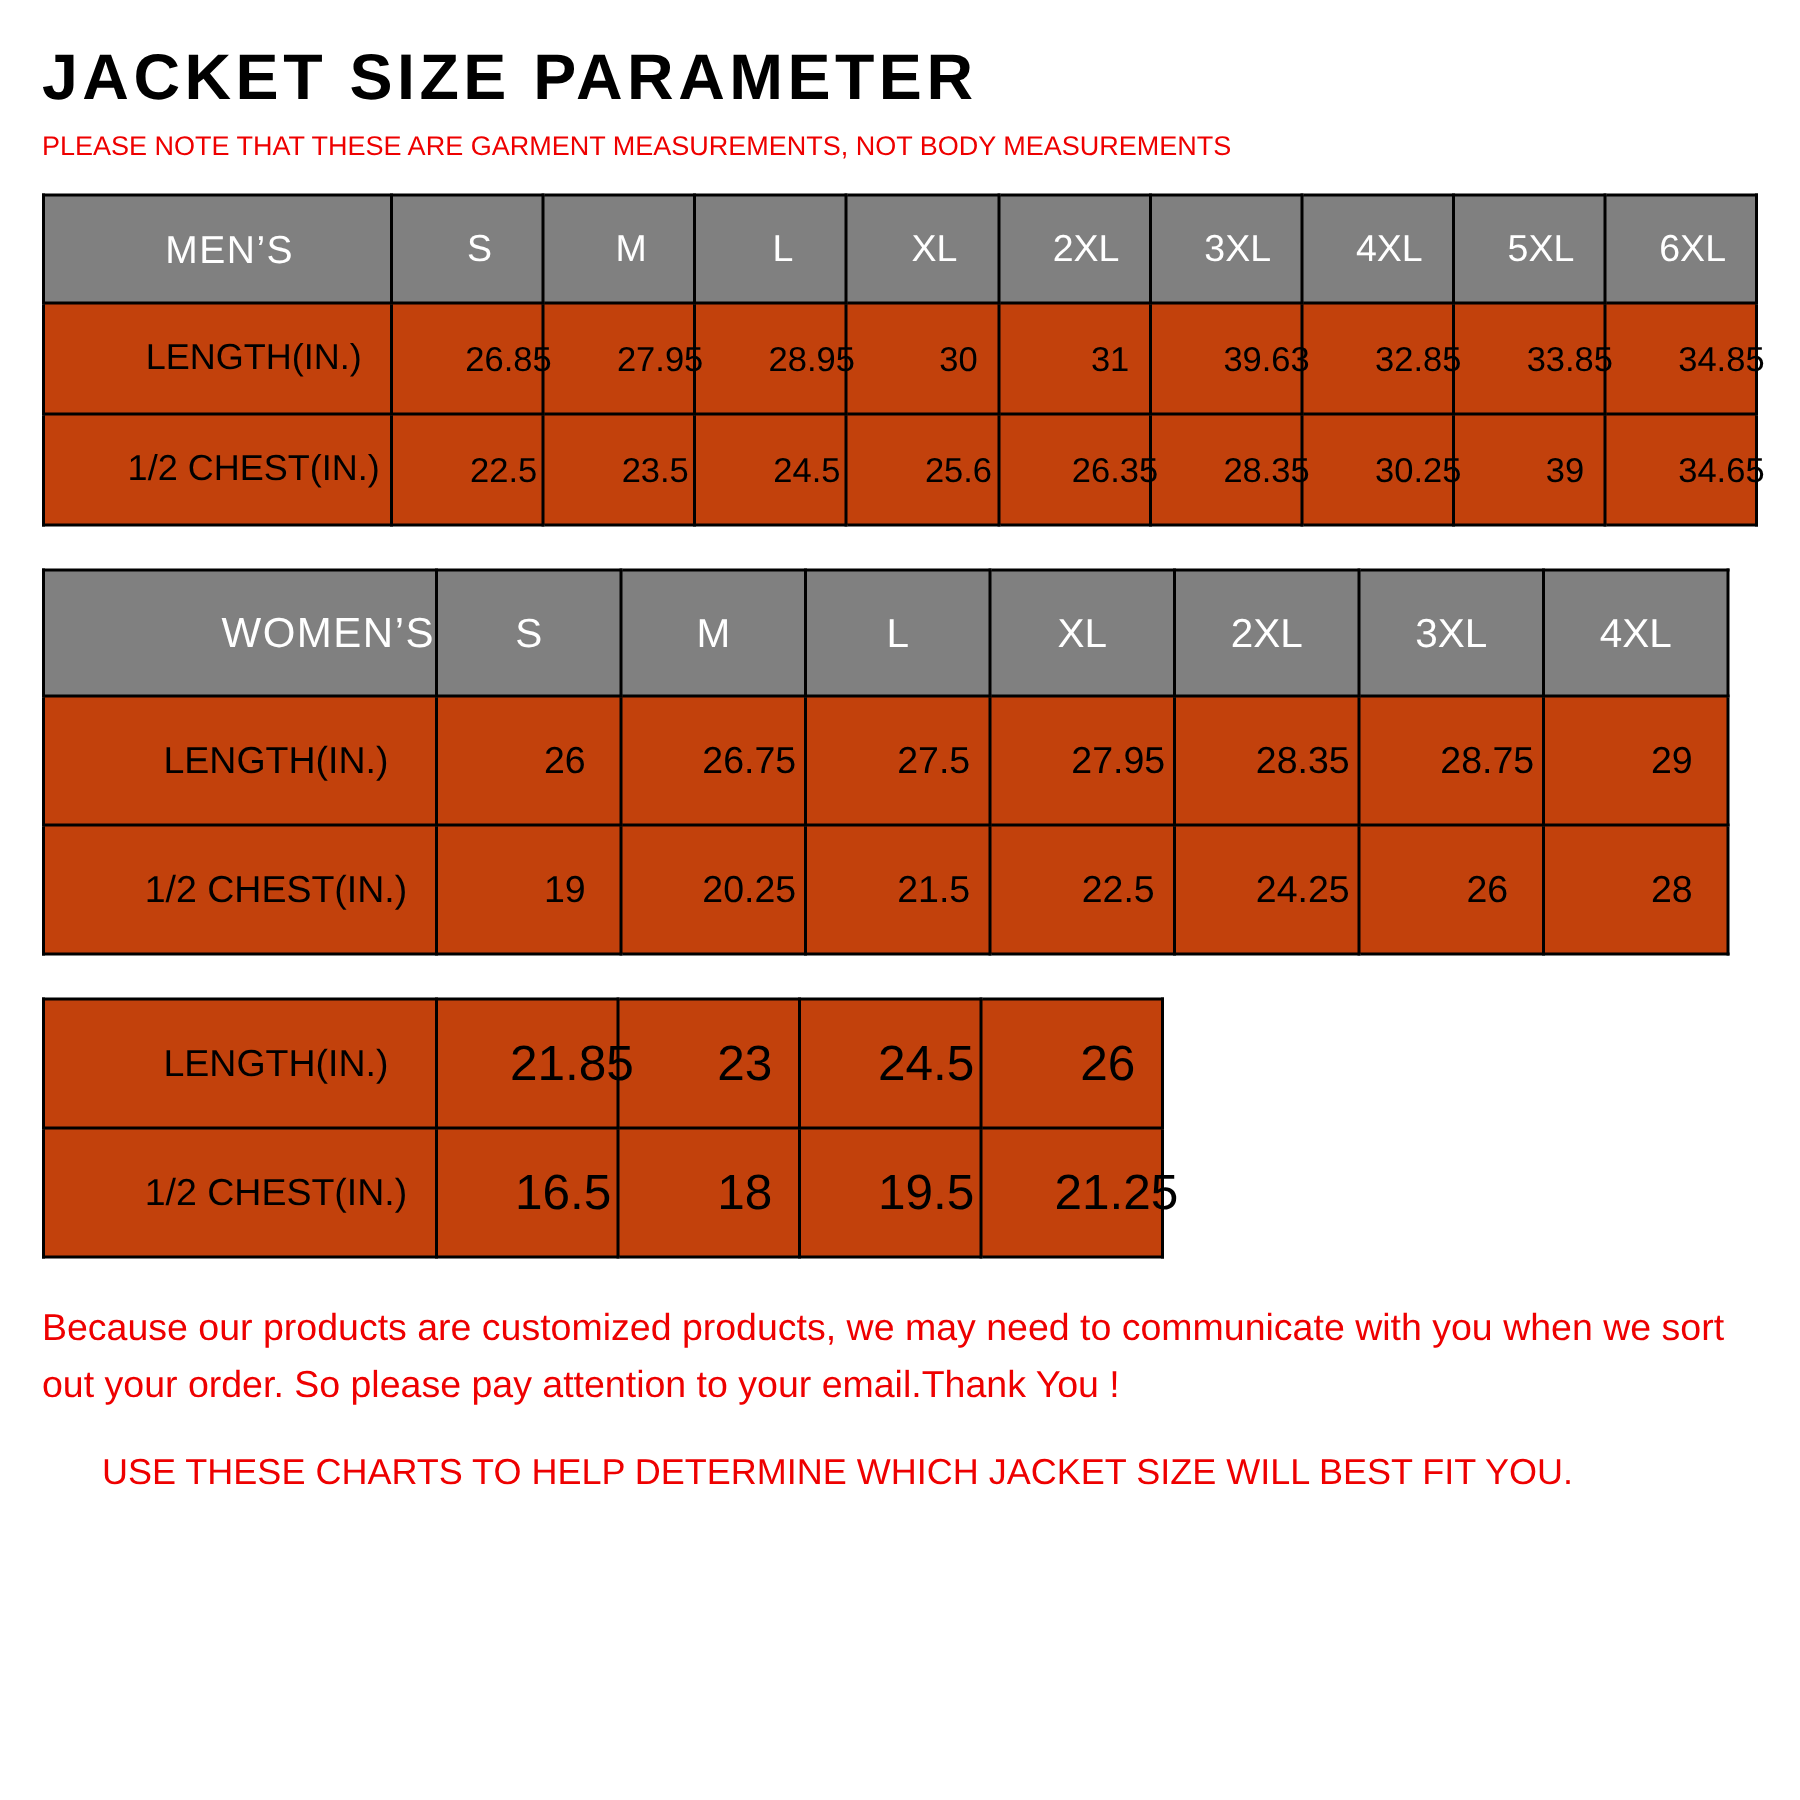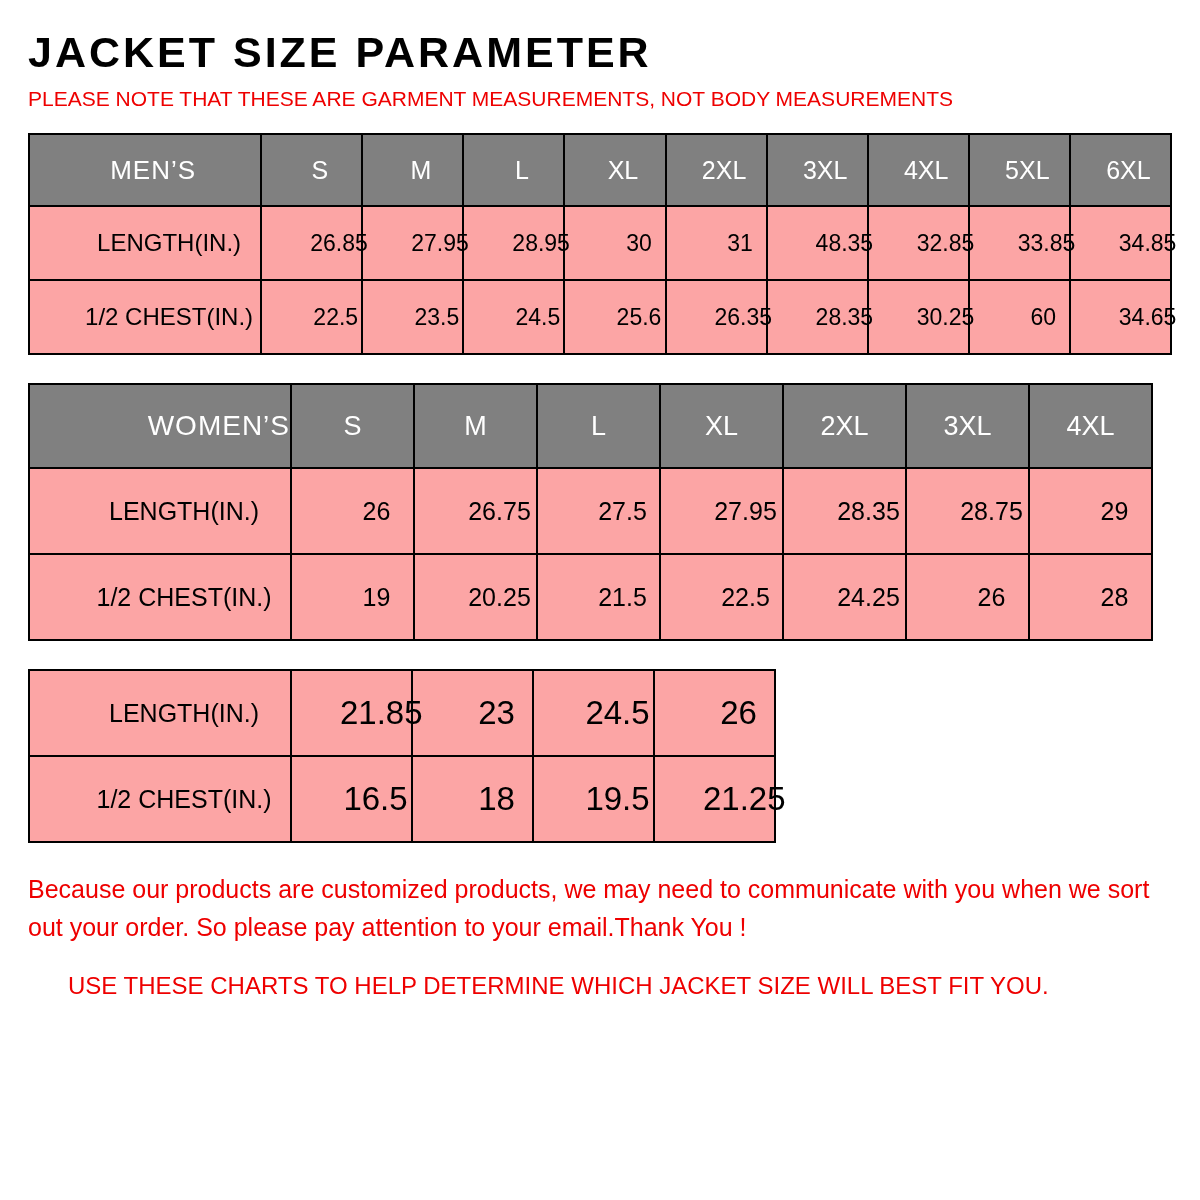--- a/index.html
+++ b/index.html
@@ -24,21 +24,21 @@
   .title {
     font-size: 43px;
     font-weight: bold;
     letter-spacing: 3px;
     line-height: 1.05;
     margin: 4px 0 10px 0;
     color: #000;
   }
   .note {
     color: #ee0000;
-    font-size: 21px;
+    font-size: 18px;
     line-height: 1.35;
     margin: 0 0 20px 0;
     max-width: 1000px;
   }
   table {
     border-collapse: collapse;
     table-layout: fixed;
     margin-bottom: 28px;
   }
   table td, table th {
@@ -53,21 +53,21 @@
     color: #ffffff;
   }
   .hdr td.cat {
     font-size: 26px;
     letter-spacing: 1px;
   }
   .hdr td.sz {
     font-size: 25px;
   }
   .row td {
-    background: #fca5a5;
+    background: #c2410c;
     color: #000000;
     font-size: 23px;
     padding-left: 48px;
   }
   .row td.label {
     font-size: 24px;
   }
 
   
   #mens-table { width: 1144px; }
@@ -146,35 +146,35 @@
         <td class="sz">5XL</td>
         <td class="sz">6XL</td>
       </tr>
       <tr class="row">
         <td class="label">LENGTH(IN.)</td>
         <td>26.85</td>
         <td>27.95</td>
         <td>28.95</td>
         <td>30</td>
         <td>31</td>
-        <td>48.35</td>
+        <td>39.63</td>
         <td>32.85</td>
         <td>33.85</td>
         <td>34.85</td>
       </tr>
       <tr class="row">
         <td class="label">1/2 CHEST(IN.)</td>
         <td>22.5</td>
         <td>23.5</td>
         <td>24.5</td>
         <td>25.6</td>
         <td>26.35</td>
         <td>28.35</td>
         <td>30.25</td>
-        <td>60</td>
+        <td>39</td>
         <td>34.65</td>
       </tr>
     </tbody>
   </table>
 
   <table id="womens-table">
     <colgroup>
       <col class="c0">
         <col class="cx">
         <col class="cx">

